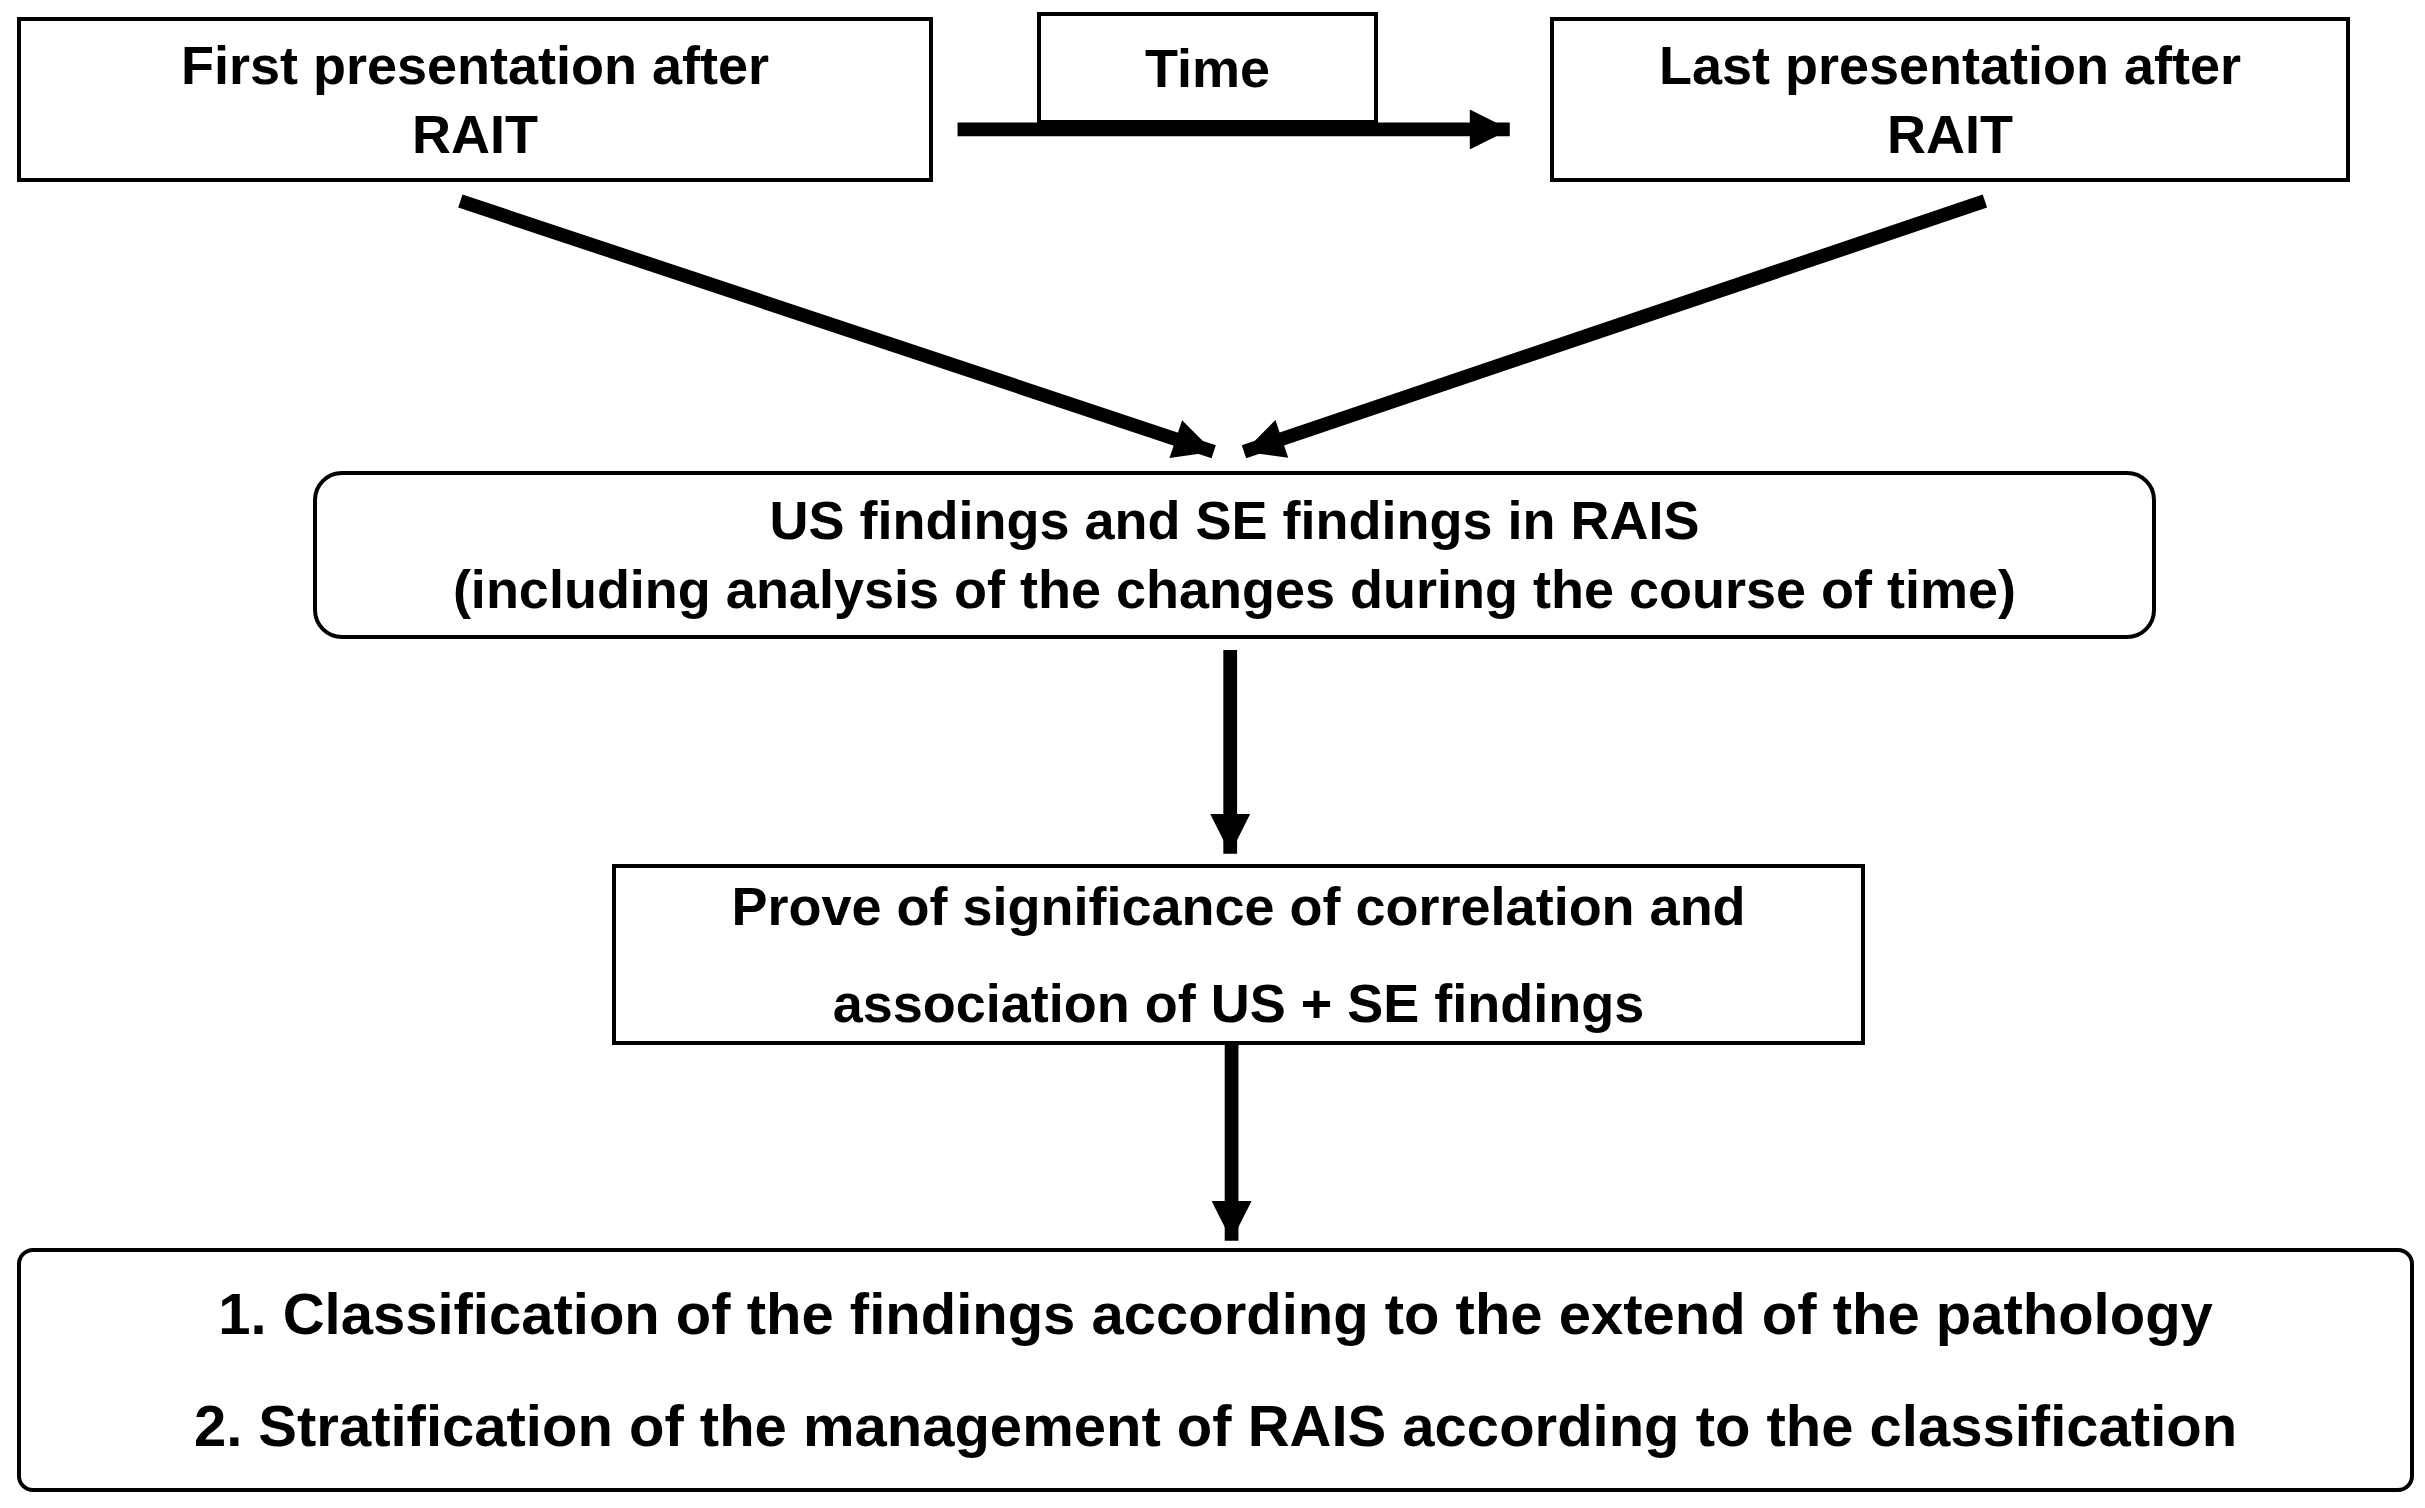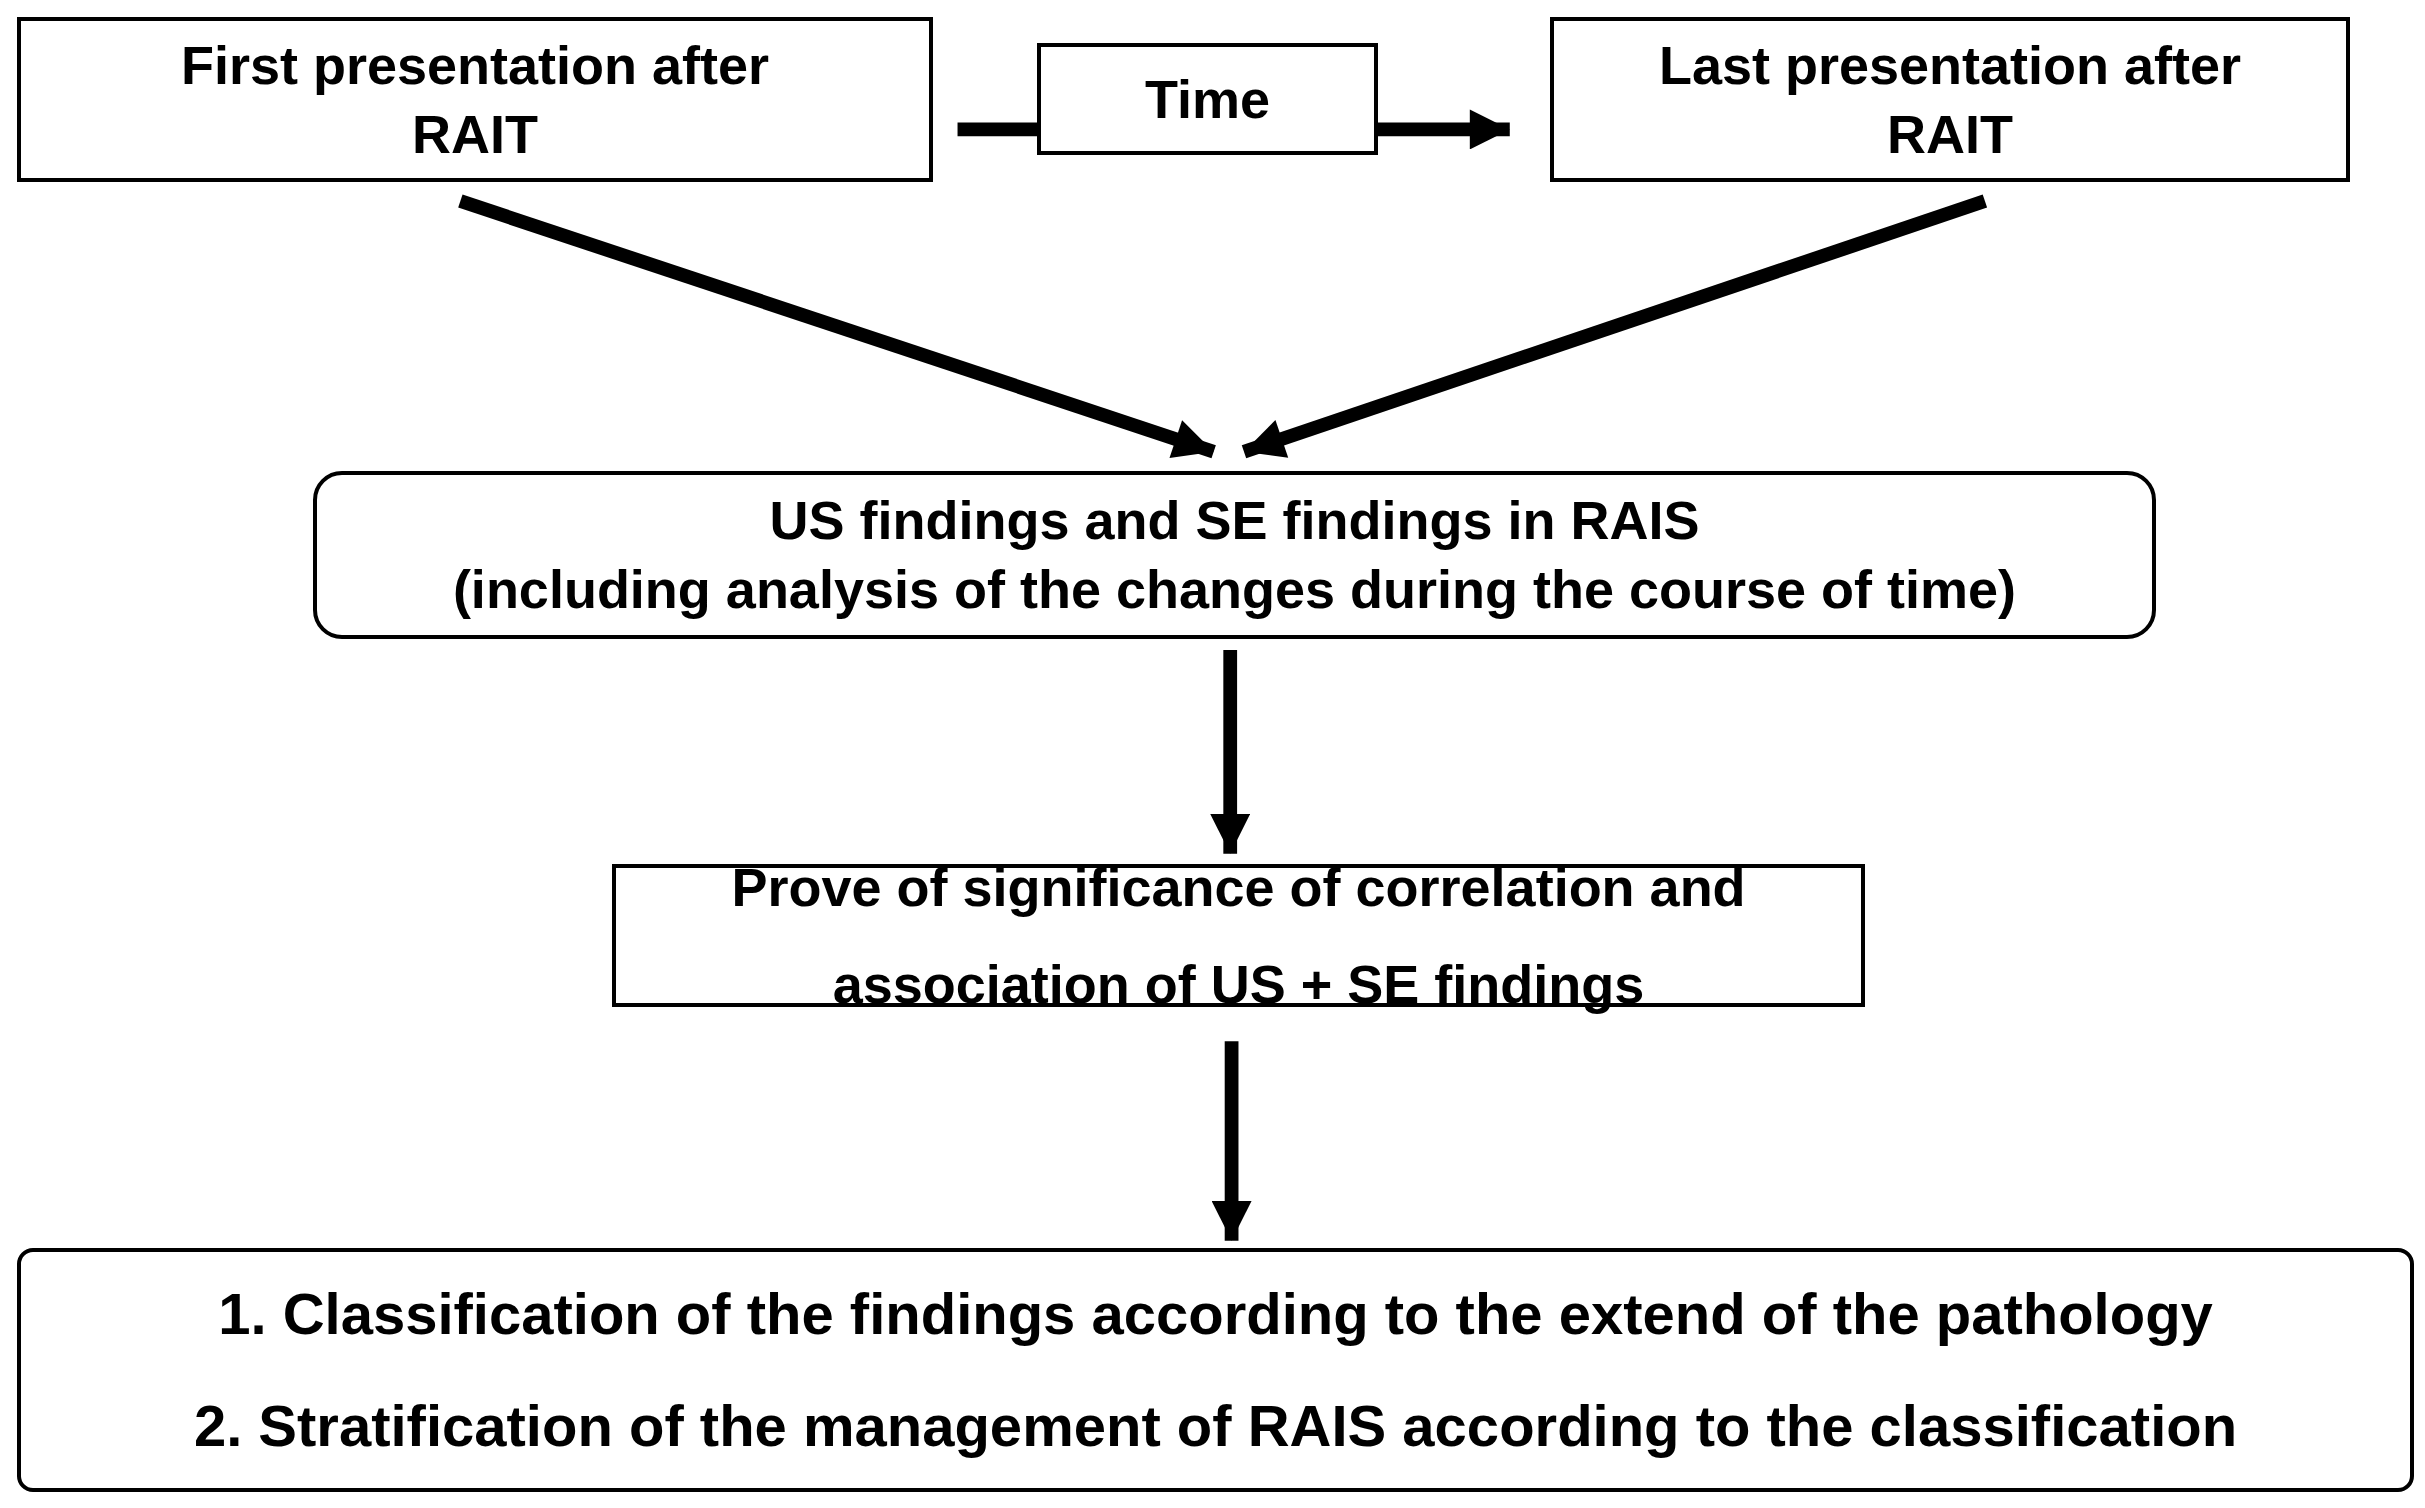--- a/index.html
+++ b/index.html
@@ -35,24 +35,24 @@
     align-items: center;
     justify-content: center;
     text-align: center;
     font-size: 54px;
     line-height: 69px;
     z-index: 1;
   }
   .node .line { white-space: nowrap; }
 
   .b-first  { left: 17px;   top: 17px;   width: 916px; height: 165px; }
-  .b-time   { left: 1037px; top: 12.4px;   width: 341px;  height: 112px; margin-top: 31px; }
+  .b-time   { left: 1037px; top: 12.4px;   width: 341px;  height: 112px; }
   .b-last   { left: 1550px; top: 17px;   width: 800px; height: 165px; }
   .b-us     { left: 313px;  top: 471px;  width: 1843px; height: 168px; border-radius: 29px; }
-  .b-prove  { left: 612px;  top: 864px; width: 1253px; height: 143px; gap: 28px; }
+  .b-prove  { left: 612px;  top: 864px; width: 1253px; height: 181px; gap: 28px; }
   .b-outcome {
     left: 17px; top: 1248px; width: 2397px; height: 244px;
     justify-content: space-around;
     font-size: 58px;
     line-height: 74px;
     padding: 6.9px 13.8px;
     border-radius: 16px;
   }
 </style>
 </head>

